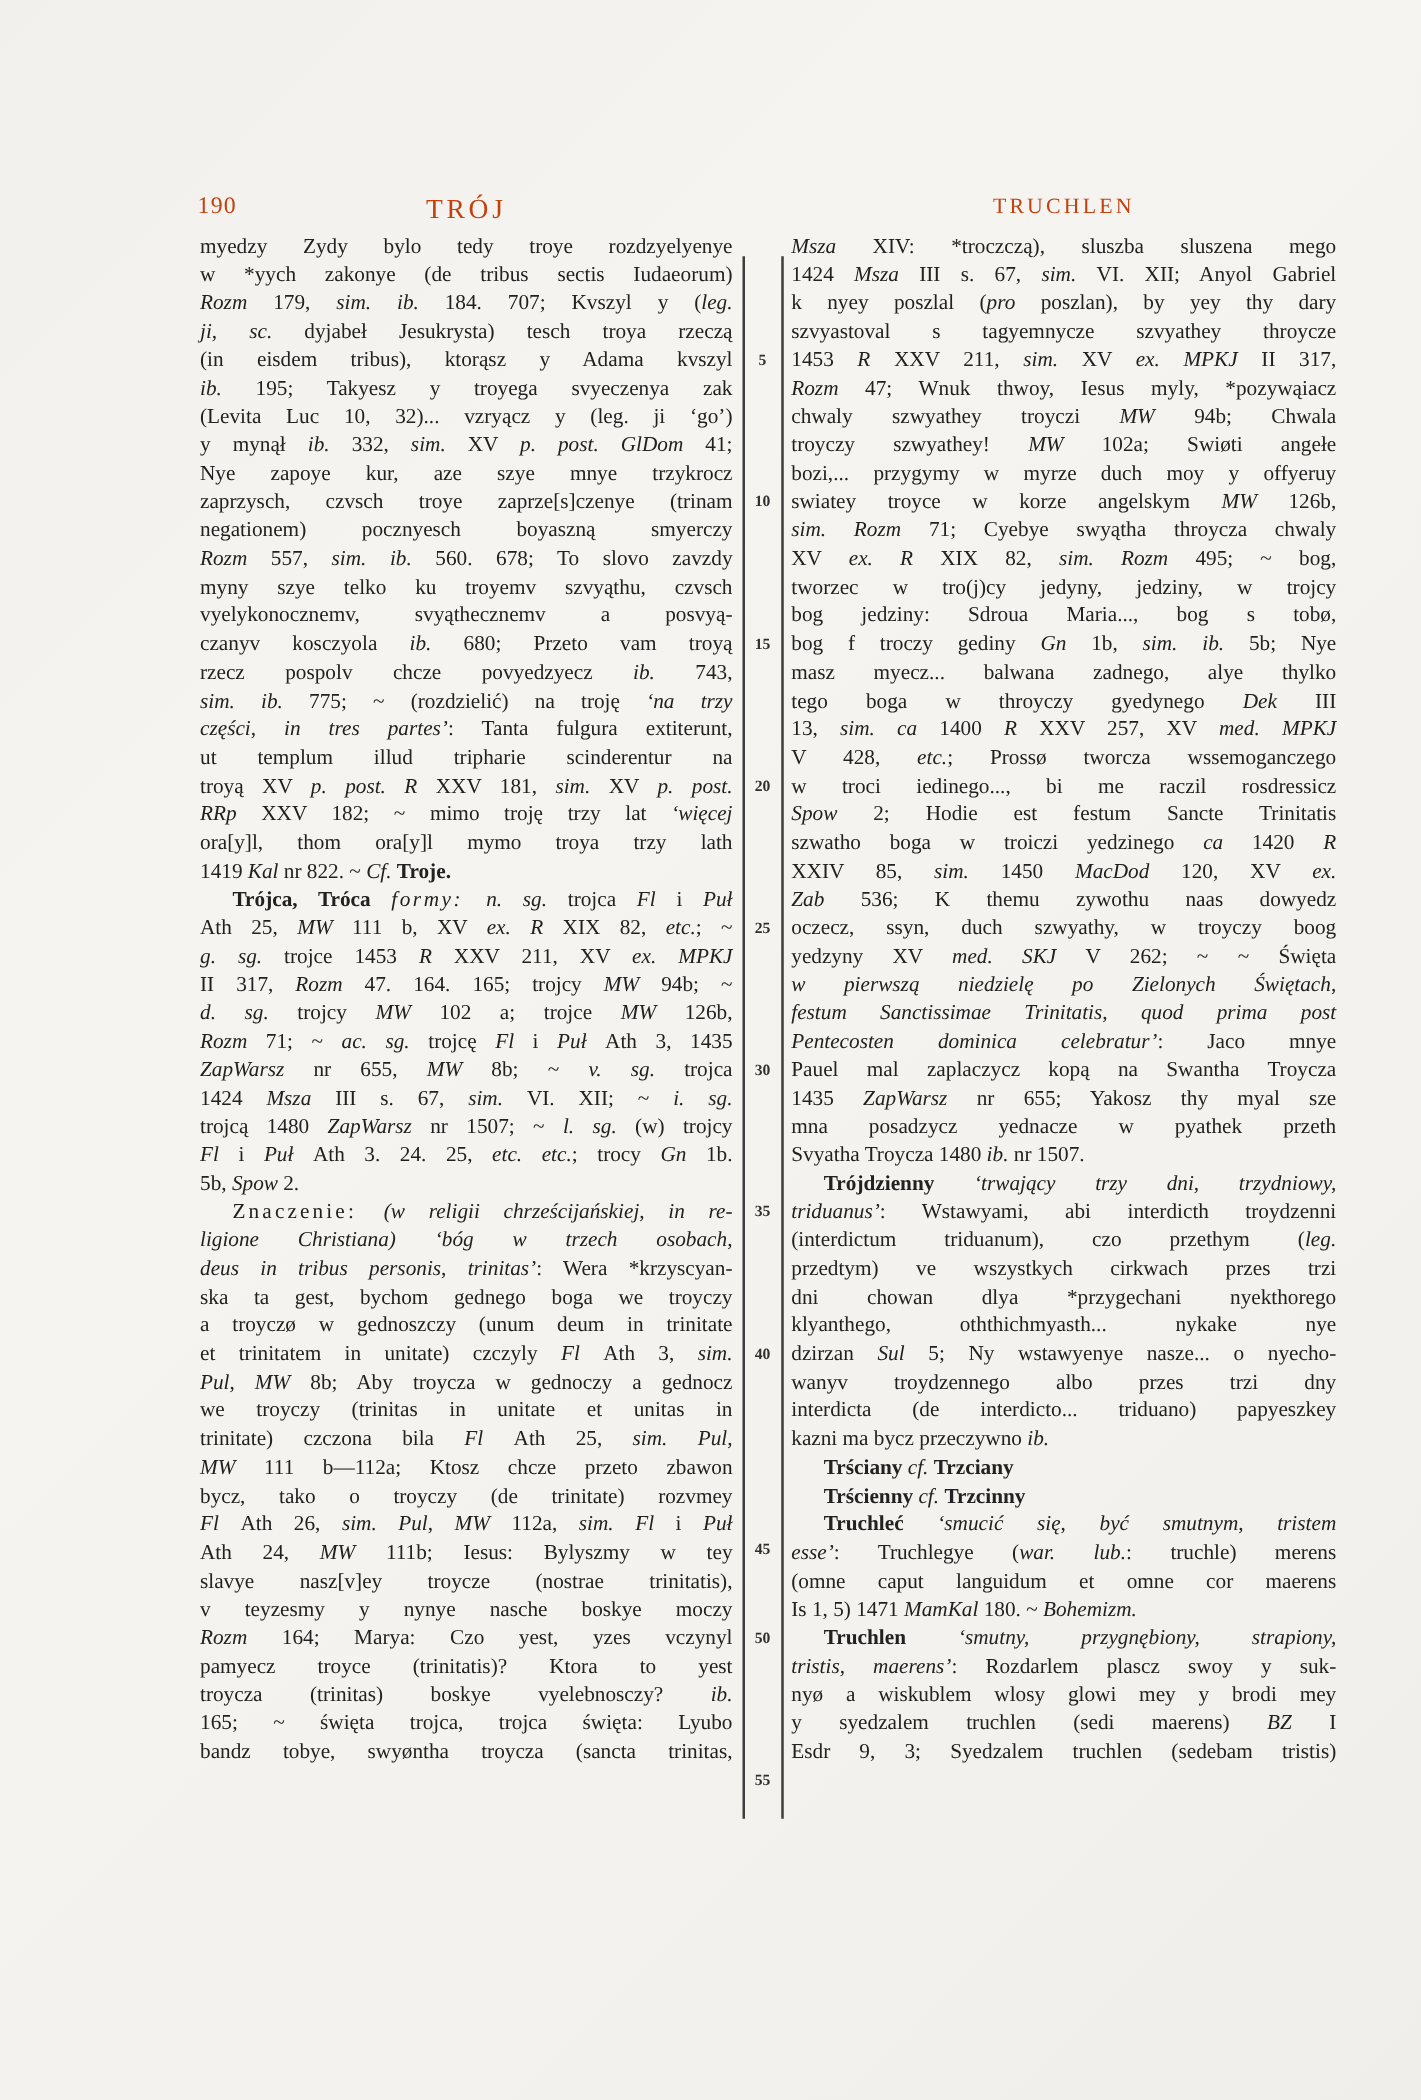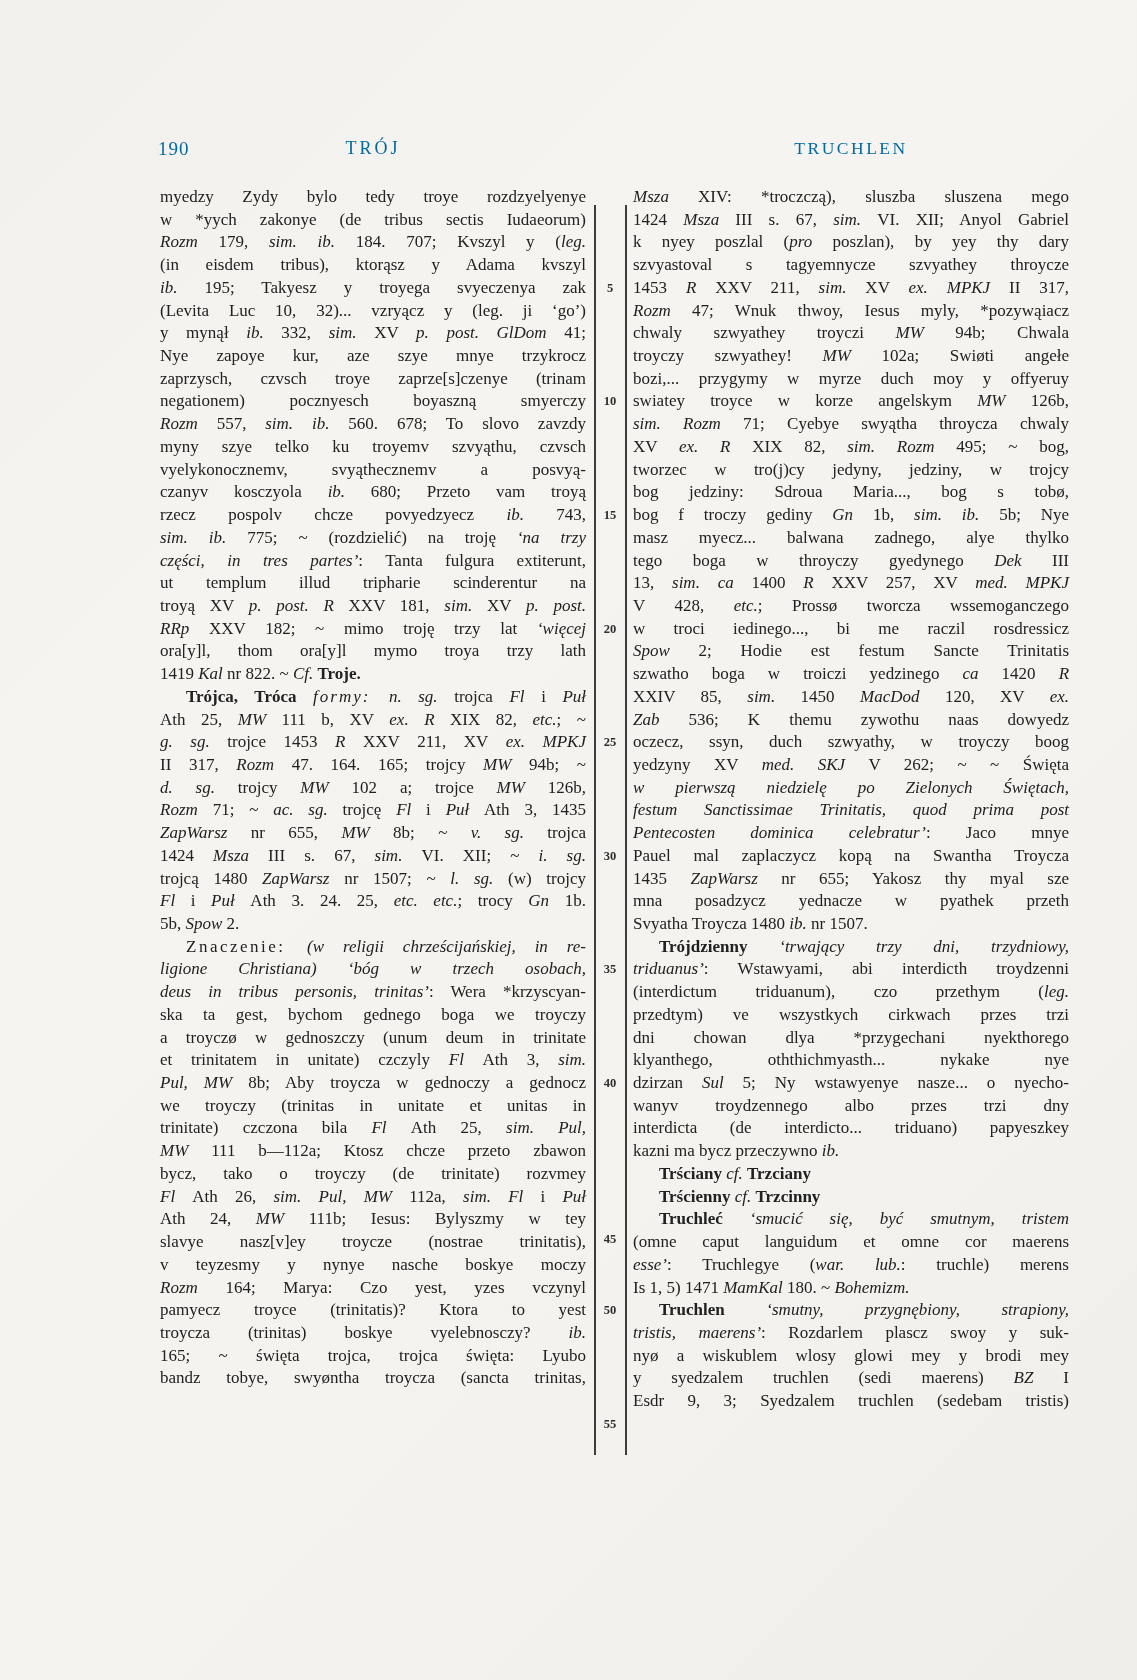--- a/index.html
+++ b/index.html
@@ -2,23 +2,23 @@
 <html><head>
 <meta charset="utf-8">
 <style>
   html,body{margin:0;padding:0;}
   body{
     width:1137px;height:1680px;position:relative;overflow:hidden;
     background:linear-gradient(135deg,#f1f0ec 0%,#f5f4f0 30%,#f3f2ee 70%,#efeeea 100%);
     font-family:"Liberation Serif","DejaVu Serif",serif;
     color:#232323;
   }
-  .hdr{position:absolute;top:138px;height:24px;font-size:19px;letter-spacing:1px;color:#0369a1;}
+  .hdr{position:absolute;top:154px;height:24px;font-size:19px;letter-spacing:1px;color:#c2410c;}
   #pageno{left:158px;width:80px;text-align:left;}
-  #hdr-left{left:160px;width:426px;text-align:center;letter-spacing:3px;font-size:18px;}
+  #hdr-left{left:160px;width:426px;text-align:center;letter-spacing:3px;font-size:22px;}
   #hdr-right{left:633px;width:436px;text-align:center;letter-spacing:2.5px;font-size:17.5px;}
   .col{position:absolute;top:186px;font-size:17px;line-height:22.72px;color:#212121;}
   #col-left{left:160px;width:426px;}
   #col-right{left:633px;width:436px;}
   .line{height:22.72px;white-space:normal;text-align:left;text-align-last:left;}
   .line.j{text-align:justify;text-align-last:justify;}
   .line.ind{padding-left:26px;}
   .b{font-weight:bold;}
   .i{font-style:italic;}
   .sp{letter-spacing:2.5px;}
@@ -51,20 +51,21 @@
     <div class="lnum" style="top: 1228px;">45</div>
     <div class="lnum" style="top: 1299.28px;">50</div>
     <div class="lnum" style="top: 1412.88px;">55</div>
   </div>
 
 <div id="col-left" class="col">
     <div>
       <div class="line j">myedzy Zydy bylo tedy troye rozdzyelyenye</div>
       <div class="line j">w *yych zakonye (de tribus sectis Iudaeorum)</div>
       <div class="line j"><span class="i">Rozm </span><span>179, </span><span class="i">sim. ib. </span><span>184. 707; Kvszyl y (</span><span class="i">leg.</span></div>
+      <div class="line j"><span class="i">ji, sc. </span><span>dyjabeł Jesukrysta) tesch troya rzeczą</span></div>
       <div class="line j">(in eisdem tribus), ktorąsz y Adama kvszyl</div>
       <div class="line j"><span class="i">ib. </span><span>195; Takyesz y troyega svyeczenya zak</span></div>
       <div class="line j">(Levita Luc 10, 32)... vzryącz y (leg. ji ‘go’)</div>
       <div class="line j"><span>y mynął </span><span class="i">ib. </span><span>332, </span><span class="i">sim. </span><span>XV </span><span class="i">p. post. GlDom </span><span>41;</span></div>
       <div class="line j">Nye zapoye kur, aze szye mnye trzykrocz</div>
       <div class="line j">zaprzysch, czvsch troye zaprze[s]czenye (trinam</div>
       <div class="line j">negationem) pocznyesch boyaszną smyerczy</div>
       <div class="line j"><span class="i">Rozm </span><span>557, </span><span class="i">sim. ib. </span><span>560. 678; To slovo zavzdy</span></div>
       <div class="line j">myny szye telko ku troyemv szvyąthu, czvsch</div>
       <div class="line j">vyelykonocznemv, svyąthecznemv a posvyą-</div>
@@ -163,22 +164,22 @@
       <div class="line"><span>kazni ma bycz przeczywno </span><span class="i">ib.</span></div>
     </div>
     <div>
       <div class="line ind"><span class="b">Trściany </span><span class="i">cf. </span><span class="b">Trzciany</span></div>
     </div>
     <div>
       <div class="line ind"><span class="b">Trścienny </span><span class="i">cf. </span><span class="b">Trzcinny</span></div>
     </div>
     <div>
       <div class="line ind j"><span class="b">Truchleć </span><span class="i">‘smucić się, być smutnym, tristem</span></div>
+      <div class="line j"><span class="i">esse’</span><span>: Truchlegye (</span><span class="i">war. lub.</span><span>: truchle) merens</span></div>
       <div class="line j">(omne caput languidum et omne cor maerens</div>
-      <div class="line j"><span class="i">esse’</span><span>: Truchlegye (</span><span class="i">war. lub.</span><span>: truchle) merens</span></div>
       <div class="line"><span>Is 1, 5) 1471 </span><span class="i">MamKal </span><span>180. ~ </span><span class="i">Bohemizm.</span></div>
     </div>
     <div>
       <div class="line ind j"><span class="b">Truchlen </span><span class="i">‘smutny, przygnębiony, strapiony,</span></div>
       <div class="line j"><span class="i">tristis, maerens’</span><span>: Rozdarlem plascz swoy y suk-</span></div>
       <div class="line j">nyø a wiskublem wlosy glowi mey y brodi mey</div>
       <div class="line j"><span>y syedzalem truchlen (sedi maerens) </span><span class="i">BZ </span><span>I</span></div>
       <div class="line j">Esdr 9, 3; Syedzalem truchlen (sedebam tristis)</div>
     </div>
   </div>

